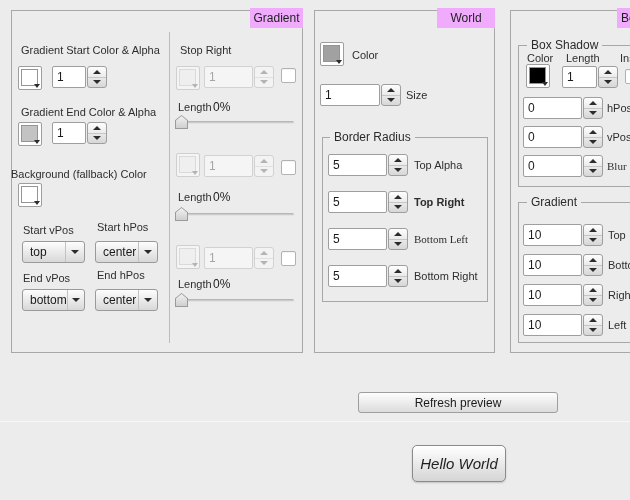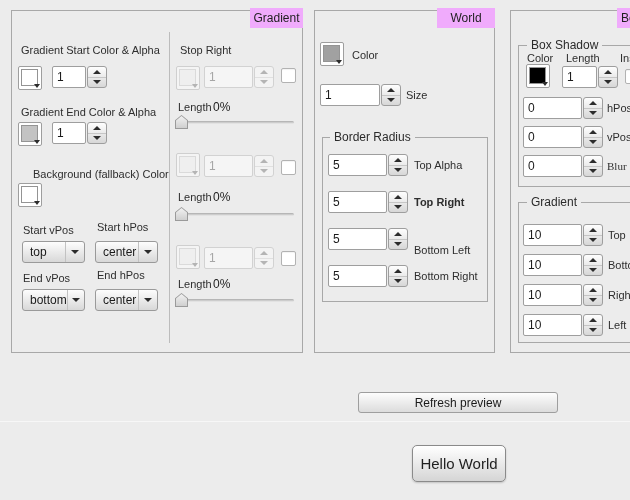--- a/index.html
+++ b/index.html
@@ -122,21 +122,21 @@
   <span class="sb">
     <span class="sbu">
         <i class="tu"></i>
       </span>
     <span class="sbd">
         <i class="td"></i>
       </span>
   </span>
 </div>
 
-<span class="lbl" style="left:33px;top:168px;">Background (fallback) Color</span>
+<span class="lbl" style="left:11px;top:168px;">Background (fallback) Color</span>
 <div class="colorbtn" style="left:18px;top:183px;">
   <span class="sw sw-white"></span>
   <i class="ca"></i>
 </div>
 
 <span class="lbl" style="left:23px;top:224px;">Start vPos</span>
 <span class="lbl" style="left:97px;top:221px;">Start hPos</span>
 <div class="combo" style="left:22px;top:241px;width:63px;">
   <span class="ct">top</span>
   <span class="caa">
@@ -297,21 +297,21 @@
   <input class="si" value="5" style="">
   <span class="sb">
     <span class="sbu">
         <i class="tu"></i>
       </span>
     <span class="sbd">
         <i class="td"></i>
       </span>
   </span>
 </div>
-<span class="lbl" style="left:414px;top:244px;">Bottom Left</span>
+<span class="lbl" style="left:414px;top:233px;font-family:Liberation Serif, serif;">Bottom Left</span>
 
 <div class="spin" style="left:328px;top:265px;width:80px;">
   <input class="si" value="5" style="">
   <span class="sb">
     <span class="sbu">
         <i class="tu"></i>
       </span>
     <span class="sbd">
         <i class="td"></i>
       </span>
@@ -435,13 +435,13 @@
       </span>
     <span class="sbd">
         <i class="td"></i>
       </span>
   </span>
 </div>
 <span class="lbl" style="left:608px;top:319px;">Left</span>
 
 <div class="pbtn" style="left:358px;top:392px;width:200px;height:21px;">Refresh preview</div>
 <div class="hr"></div>
-<div class="hello" style="left:412px;top:445px;width:94px;height:37px;">Hello World</div>
+<div class="hello" style="left:412px;top:445px;width:94px;height:37px;font-style:italic;">Hello World</div>
 
 </body></html>

